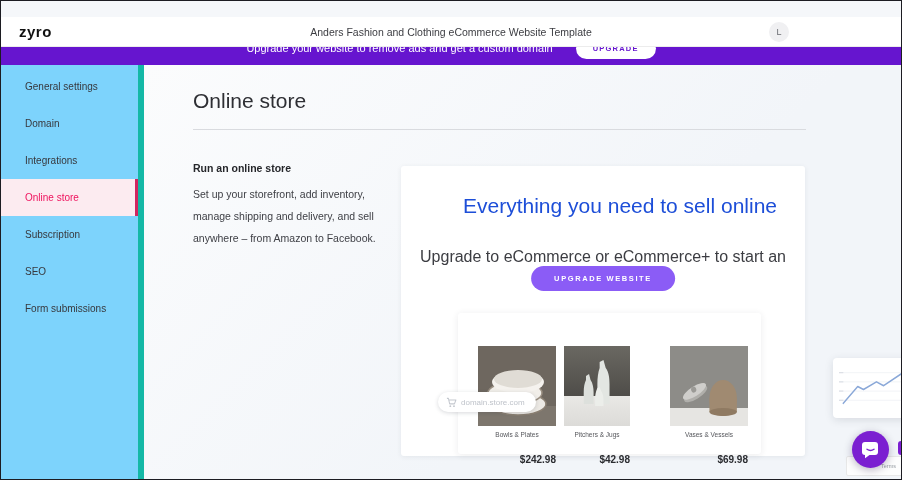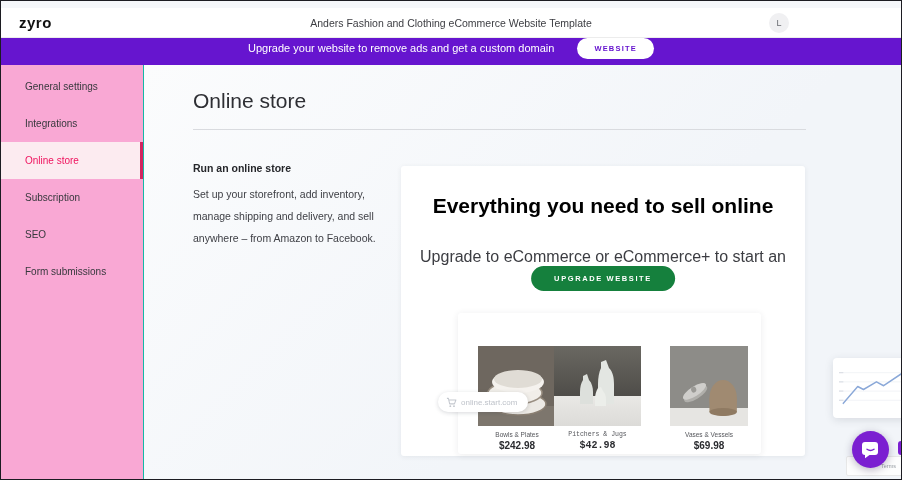--- a/index.html
+++ b/index.html
@@ -8,21 +8,21 @@
     font-family:"Liberation Sans", sans-serif;
     background:#f5f7fa;
     position:relative;
     overflow:hidden;
     border:1px solid #1c1c22;
     color:#2f3034;
   }
 
   
   .topbar {
-    position:absolute; left:0; top:7px; width:100%; height:30px;
+    position:absolute; left:0; top:16px; width:100%; height:30px;
     background:#ffffff; border-bottom:1px solid #ececec; z-index:20;
     display:flex; align-items:center;
   }
   .logo {
     position:absolute; left:18px; top:6px;
     font-size:15px; font-weight:800; letter-spacing:.5px; color:#111;
     cursor:pointer;
   }
   .topbar-title {
     width:100%; text-align:center; font-size:10.5px; color:#3c3d42;
@@ -48,21 +48,21 @@
   .banner-text { color:#fff; font-size:11px; }
   .banner-btn {
     background:#fff; color:#6615cf; border:none; border-radius:12px;
     font-size:7.5px; font-weight:bold; letter-spacing:1.2px;
     padding:6px 17px; font-family:inherit; cursor:pointer;
   }
 
   
   .sidebar {
     position:absolute; left:0; top:64px; width:143px; height:416px;
-    background:#f9a8d4; border-right:1px solid #14b8a6; z-index:10;
+    background:#7dd3fc; border-right:6px solid #14b8a6; z-index:10;
     padding-top:3px;
   }
   .side-item {
     height:37px; display:flex; align-items:center; padding-left:24px;
     font-size:10px; color:#37383d; cursor:pointer; position:relative;
   }
   .side-item.active {
     background:#fcebf0; color:#ef135e;
   }
   .side-item.active::after {
@@ -89,49 +89,49 @@
     margin-top:9px; font-size:10.5px; line-height:22px; color:#3f4046;
   }
 
   
   .card {
     position:absolute; left:257px; top:101px; width:404px; height:290px;
     background:#fff; border-radius:3px;
     box-shadow:0 1px 5px rgba(40,45,60,.08);
   }
   .card-heading {
-    position:absolute; left:0; top:28px; width:100%; text-align:center;
-    font-size:21px; font-weight:700; color:#000000;
+    position:absolute; left:17px; top:28px; width:100%; text-align:center;
+    font-size:21px; font-weight:400; color:#1d4ed8;
   }
   .card-sub {
     position:absolute; left:0; top:62px; width:100%; text-align:center;
     font-size:16px; color:#3c3d42;margin-top:20px;
   }
   .card-btn {
     position:absolute; left:50%; top:100px; transform:translateX(-50%);
-    background:#15803d; color:#fff; border:none; border-radius:13px;
+    background:#8b5cf6; color:#fff; border:none; border-radius:13px;
     font-size:7.5px; font-weight:bold; letter-spacing:1.6px;
     padding:8px 23px; font-family:inherit; cursor:pointer;
   }
 
   .store-panel {
     position:absolute; left:57px; top:147px; width:303px; height:141px;
     background:#fff; border-radius:3px;
     box-shadow:0 1px 7px rgba(40,45,60,.09);
   }
   .product { position:absolute; top:33px; }
   .product .photo { width:100%; height:80px; display:block; }
   .p1 { left:20px;  width:78px; }
-  .p2 { left:96px; width:87px;font-family:Liberation Mono, monospace; }
+  .p2 { left:106px; width:66px; }
   .p3 { left:212px; width:78px; }
   .prod-name {
     margin-top:5px; text-align:center; font-size:6.5px; color:#55565b;
   }
   .prod-price {
-    margin-top:2px; text-align:center; font-size:10px; font-weight:bold;
+    margin-top:16px; text-align:right; font-size:10px; font-weight:bold;
     color:#2b2c30;
   }
 
   .address-pill {
     position:absolute; left:37px; top:226px; height:20px; z-index:6;
     background:#fff; border-radius:10px; padding:0 11px 0 8px;
     box-shadow:0 1px 4px rgba(40,45,60,.18);
     display:flex; align-items:center; gap:4px;
   }
   .address-pill span { font-size:8px; color:#bfc3ca; }
@@ -166,25 +166,26 @@
 <body>
 
 <header class="topbar">
   <div class="logo">zyro</div>
   <div class="topbar-title">Anders Fashion and Clothing eCommerce Website Template</div>
   <div class="avatar">L</div>
 </header>
 
 <div class="banner">
   <span class="banner-text">Upgrade your website to remove ads and get a custom domain</span>
-  <button class="banner-btn">WEBSITE</button>
+  <button class="banner-btn">UPGRADE</button>
 </div>
 
 <nav class="sidebar">
   <div class="side-item">General settings</div>
+  <div class="side-item">Domain</div>
   <div class="side-item">Integrations</div>
   <div class="side-item active">Online store</div>
   <div class="side-item">Subscription</div>
   <div class="side-item">SEO</div>
   <div class="side-item">Form submissions</div>
 </nav>
 
 <main class="main">
   <h1 class="page-title">Online store</h1>
   <hr class="title-divider">
@@ -259,21 +260,21 @@
         </figcaption>
       </figure>
     </div>
 
     <div class="address-pill">
       <svg width="11" height="11" viewBox="0 0 12 12">
         <path d="M1 1.5 h1.6 l1.4 6 h5.2 l1.6 -4.2 H3.4" fill="none" stroke="#c3c7ce" stroke-width="1.1" stroke-linejoin="round"></path>
         <circle cx="4.7" cy="10" r="1" fill="#c3c7ce"></circle>
         <circle cx="8.7" cy="10" r="1" fill="#c3c7ce"></circle>
       </svg>
-      <span>online.start.com</span>
+      <span>domain.store.com</span>
     </div>
 
     <div class="chart-card">
       <svg viewBox="0 0 100 60" preserveAspectRatio="none">
         <g id="spark-grid">
             <line x1="0" y1="10" x2="100" y2="10" stroke="#eef0f4" stroke-width="1"></line>
    <line x1="0" y1="10" x2="6" y2="10" stroke="#d9dde4" stroke-width="1.4"></line>
             <line x1="0" y1="22" x2="100" y2="22" stroke="#eef0f4" stroke-width="1"></line>
    <line x1="0" y1="22" x2="6" y2="22" stroke="#d9dde4" stroke-width="1.4"></line>
             <line x1="0" y1="34" x2="100" y2="34" stroke="#eef0f4" stroke-width="1"></line>

